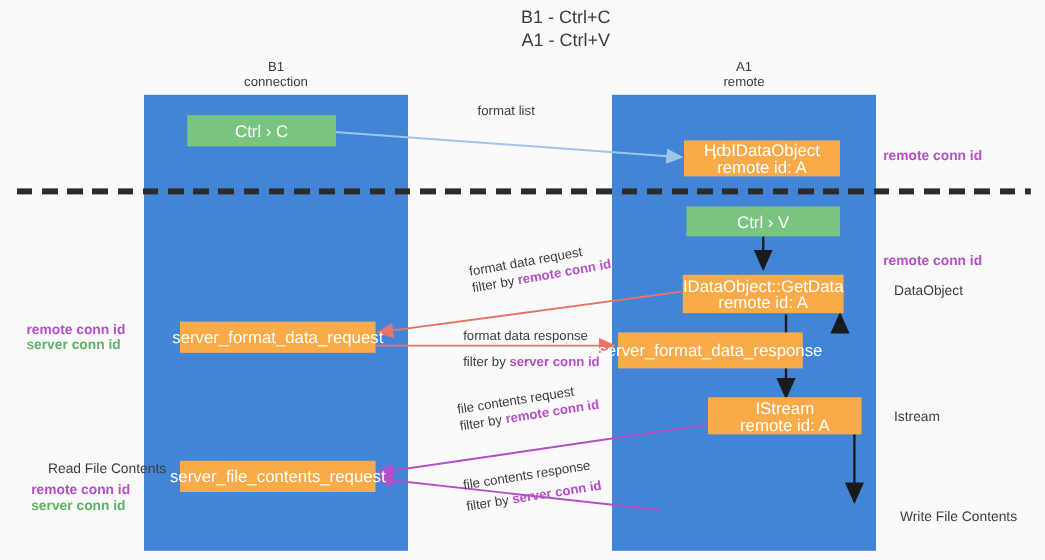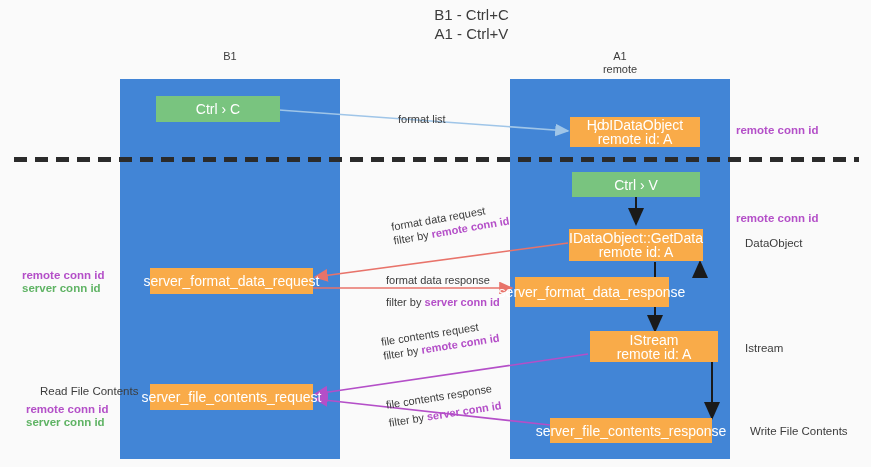--- a/index.html
+++ b/index.html
@@ -66,20 +66,21 @@
 
 <div id="stage">
 
   <div class="title">
     <div>B1 - Ctrl+C</div>
     <div>A1 - Ctrl+V</div>
   </div>
 
   <div class="col-head" style="left:120px;top:50px;width:220px;">
     <div>B1</div>
+    <div>connection</div>
   </div>
   <div class="col-head" style="left:510px;top:50px;width:220px;">
     <div>A1</div>
     <div>remote</div>
   </div>
 
   <div class="lane" style="left:120px;top:79px;width:220px;height:380px;"></div>
   <div class="lane" style="left:510px;top:79px;width:220px;height:380px;"></div>
 
   <svg class="arrows" viewBox="0 0 871 467">
@@ -145,27 +146,24 @@
 
   <div class="node orange" style="left:590px;top:331px;width:128px;height:31px;">
     <span>IStream</span>
     <span>remote id: A</span>
   </div>
 
   <div class="node orange" style="left:150px;top:384px;width:163px;height:26px;">
     <span>server_file_contents_request</span>
   </div>
 
-  <div class="node orange" style="left:550px;top:418px;width:162px;height:25px;">
-    <span>server_file_contents_response</span>
-  </div>
 
   <div class="dashed"></div>
 
-  <div class="flow-label" style="left:398px;top:112px;">format list</div>
+  <div class="flow-label" style="left:398px;top:86px;">format list</div>
 
   <div class="flow-label rot-a" style="left:390px;top:220px;">
     <div>format data request</div>
     <div><span>filter by </span><span class="hi-purple">remote conn id</span></div>
   </div>
 
   <div class="flow-label" style="left:386px;top:273px;">
     <div>format data response</div>
     <div style="margin-top:8px;"><span>filter by </span><span class="hi-purple">server conn id</span></div>
   </div>

